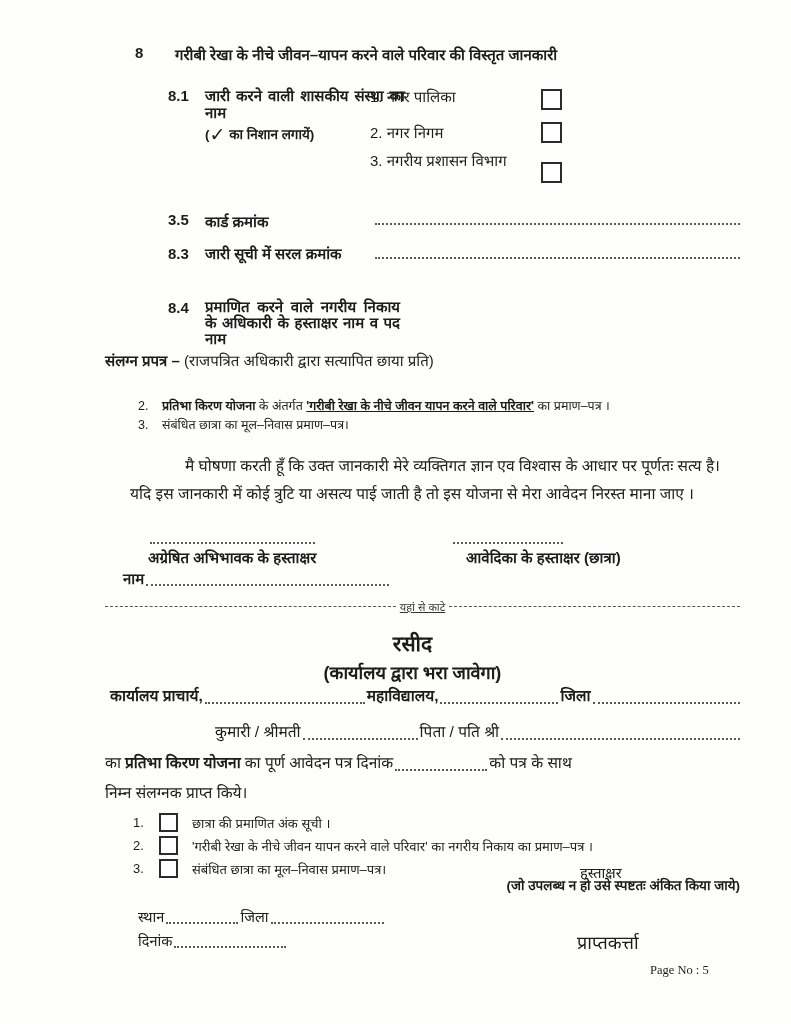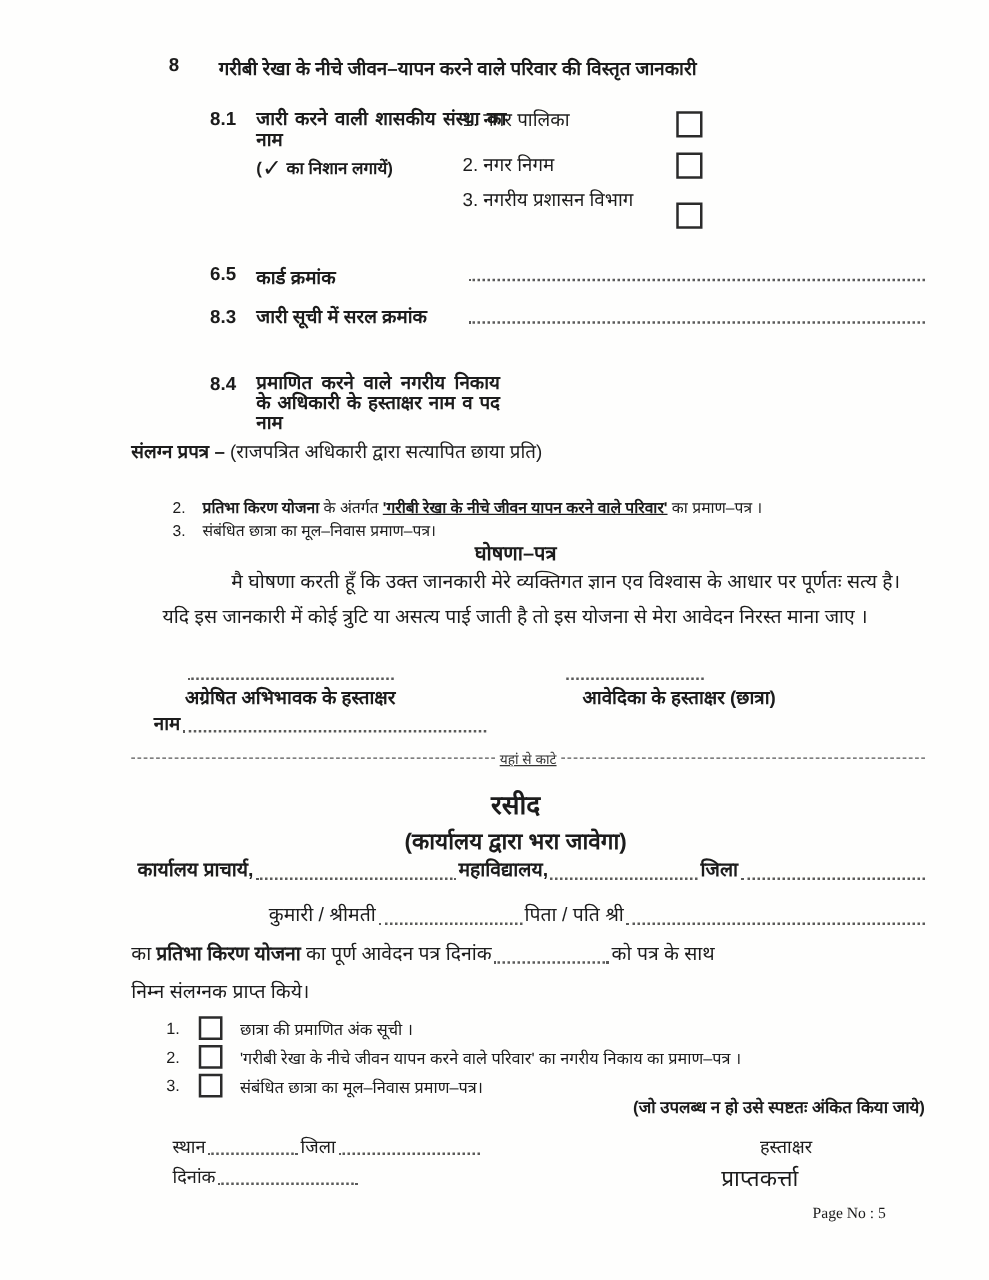--- a/index.html
+++ b/index.html
@@ -69,21 +69,21 @@
     <span>नगर निगम</span>
   </div>
   <div class="checkbox" style="top:122px;left:541px;"></div>
 
   <div class="abs opt" style="top:152px;left:370px;width:150px;">
     <span>3.</span>
     <span>नगरीय प्रशासन विभाग</span>
   </div>
   <div class="checkbox" style="top:162px;left:541px;"></div>
 
-  <div class="abs b" style="top:211px;left:168px;">6.5</div>
+  <div class="abs b" style="top:211px;left:168px;">3.5</div>
   <div class="abs b" style="top:211px;left:205px;">कार्ड क्रमांक</div>
   <div class="dotline" style="top:207px;left:375px;width:365px;"></div>
 
   <div class="abs b" style="top:245px;left:168px;">8.3</div>
   <div class="abs b just lh" style="top:245px;left:205px;width:168px;">जारी सूची में सरल क्रमांक</div>
   <div class="dotline" style="top:241px;left:375px;width:365px;"></div>
 
   <div class="abs b" style="top:299px;left:168px;">8.4</div>
   <div class="abs b just lh" style="top:299px;left:205px;width:195px;line-height:16px;">प्रमाणित करने वाले नगरीय निकाय के अधिकारी के हस्ताक्षर नाम व पद नाम</div>
 
@@ -91,21 +91,20 @@
     <span class="b">संलग्न प्रपत्र –</span><span> (राजपत्रित अधिकारी द्वारा सत्यापित छाया प्रति)</span>
   </div>
 
   <div class="abs small" style="top:397px;left:138px;width:600px;">
     <span class="num-col">2.</span><span class="b">प्रतिभा किरण योजना</span><span> के अंतर्गत </span><span class="b u">'गरीबी रेखा के नीचे जीवन यापन करने वाले परिवार'</span><span> का प्रमाण–पत्र ।</span>
   </div>
   <div class="abs small" style="top:416px;left:138px;width:600px;">
     <span class="num-col">3.</span><span>संबंधित छात्रा का मूल–निवास प्रमाण–पत्र।</span>
   </div>
 
-  <div class="abs b center" style="top:431px;left:105px;width:615px;font-size:16px;">घोषणा–पत्र</div>
   <div class="abs just" style="top:452px;left:130px;width:590px;line-height:28px;font-size:15.5px;text-indent:55px;">मै घोषणा करती हूँ कि उक्त जानकारी मेरे व्यक्तिगत ज्ञान एव विश्वास के आधार पर पूर्णतः सत्य है। यदि इस जानकारी में कोई त्रुटि या असत्य पाई जाती है तो इस योजना से मेरा आवेदन निरस्त माना जाए ।</div>
 
   <div class="dotline" style="top:526px;left:150px;width:165px;"></div>
   <div class="dotline" style="top:526px;left:453px;width:110px;"></div>
   <div class="abs b" style="top:547px;left:148px;">अग्रेषित अभिभावक के हस्ताक्षर</div>
   <div class="abs b" style="top:547px;left:420px;margin-left:46px;">आवेदिका के हस्ताक्षर (छात्रा)</div>
   <div class="abs fillrow" style="top:568px;left:123px;width:268px;">
     <span class="b">नाम</span>
     <span class="dotfill grow"></span>
   </div>
@@ -161,21 +160,21 @@
   </div>
 
   <div class="abs b" style="top:876px;left:105px;width:635px;text-align:right;font-size:13.5px;">(जो उपलब्ध न हो उसे स्पष्टतः अंकित किया जाये)</div>
 
   <div class="abs fillrow" style="top:906px;left:138px;width:248px;font-size:14.5px;">
     <span>स्थान</span>
     <span class="dotfill" style="width:72px;"></span>
     <span>जिला</span>
     <span class="dotfill grow"></span>
   </div>
-  <div class="abs" style="top:906px;left:580px;font-size:14.5px;margin-left:28px;">हस्ताक्षर</div>
+  <div class="abs" style="top:862px;left:580px;font-size:14.5px;">हस्ताक्षर</div>
 
   <div class="abs fillrow" style="top:930px;left:138px;width:150px;font-size:14.5px;">
     <span>दिनांक</span>
     <span class="dotfill grow"></span>
   </div>
   <div class="abs" style="top:930px;left:577px;font-size:18px;">प्राप्तकर्त्ता</div>
 
   <div class="abs serif" style="top:963px;left:650px;font-size:12.5px;">Page No : 5</div>
 
 </div>

